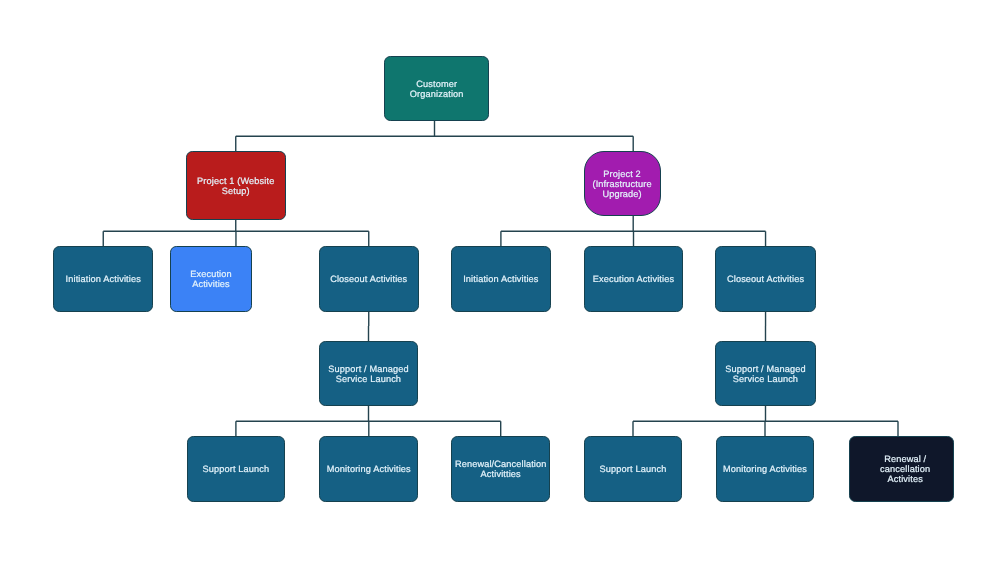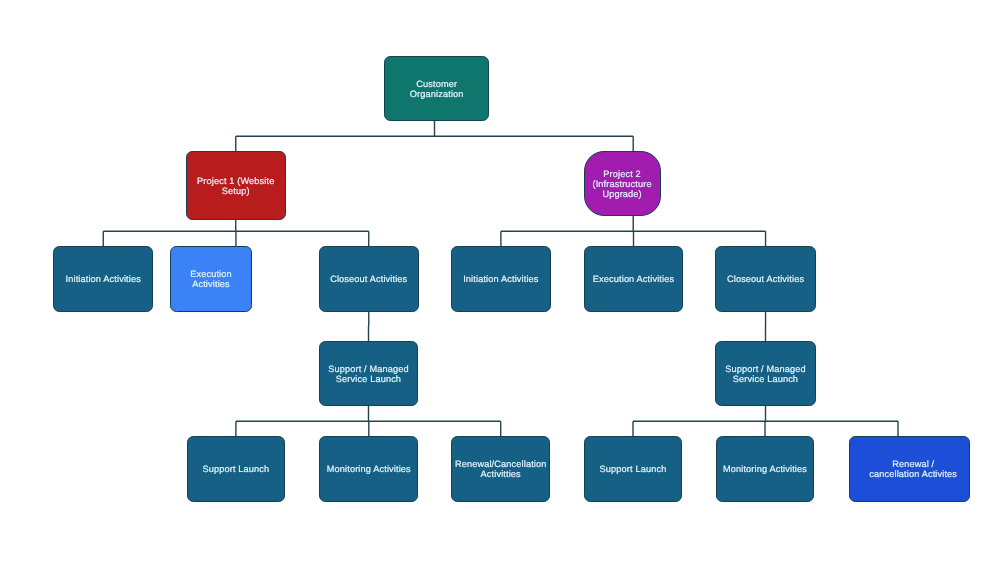--- a/index.html
+++ b/index.html
@@ -109,18 +109,18 @@
     <div class="node" style="left: 451.3px; top: 436px; width: 98.8px; height: 66px; background: rgb(21, 96, 132); color: rgb(228, 243, 251); border-color: rgb(21, 65, 79); justify-content: center;">
       <span class="label" style="-webkit-text-stroke: 0.22px rgb(228, 243, 251);">Renewal/Cancellation
 Activitties</span>
     </div>
     <div class="node" style="left: 583.6px; top: 436px; width: 98.8px; height: 66px; background: rgb(21, 96, 132); color: rgb(228, 243, 251); border-color: rgb(21, 65, 79);">
       <span class="label" style="-webkit-text-stroke: 0.22px rgb(228, 243, 251);">Support Launch</span>
     </div>
     <div class="node" style="left: 715.6px; top: 436px; width: 98.8px; height: 66px; background: rgb(21, 96, 132); color: rgb(228, 243, 251); border-color: rgb(21, 65, 79);">
       <span class="label" style="-webkit-text-stroke: 0.22px rgb(228, 243, 251);">Monitoring Activities</span>
     </div>
-    <div class="node" style="left: 848.7px; top: 436px; width: 121px; height: 66px; background: #1d4ed8; color: rgb(228, 243, 251); border-color: rgb(21, 65, 79); padding-left: 8px;">
+    <div class="node" style="left: 848.7px; top: 436px; width: 105px; height: 66px; background: #0f172a; color: rgb(228, 243, 251); border-color: rgb(21, 65, 79); padding-left: 8px;">
       <span class="label" style="-webkit-text-stroke: 0.22px rgb(228, 243, 251);">Renewal /
 cancellation Activites</span>
     </div>
 
 </div>
 
 </body></html>

